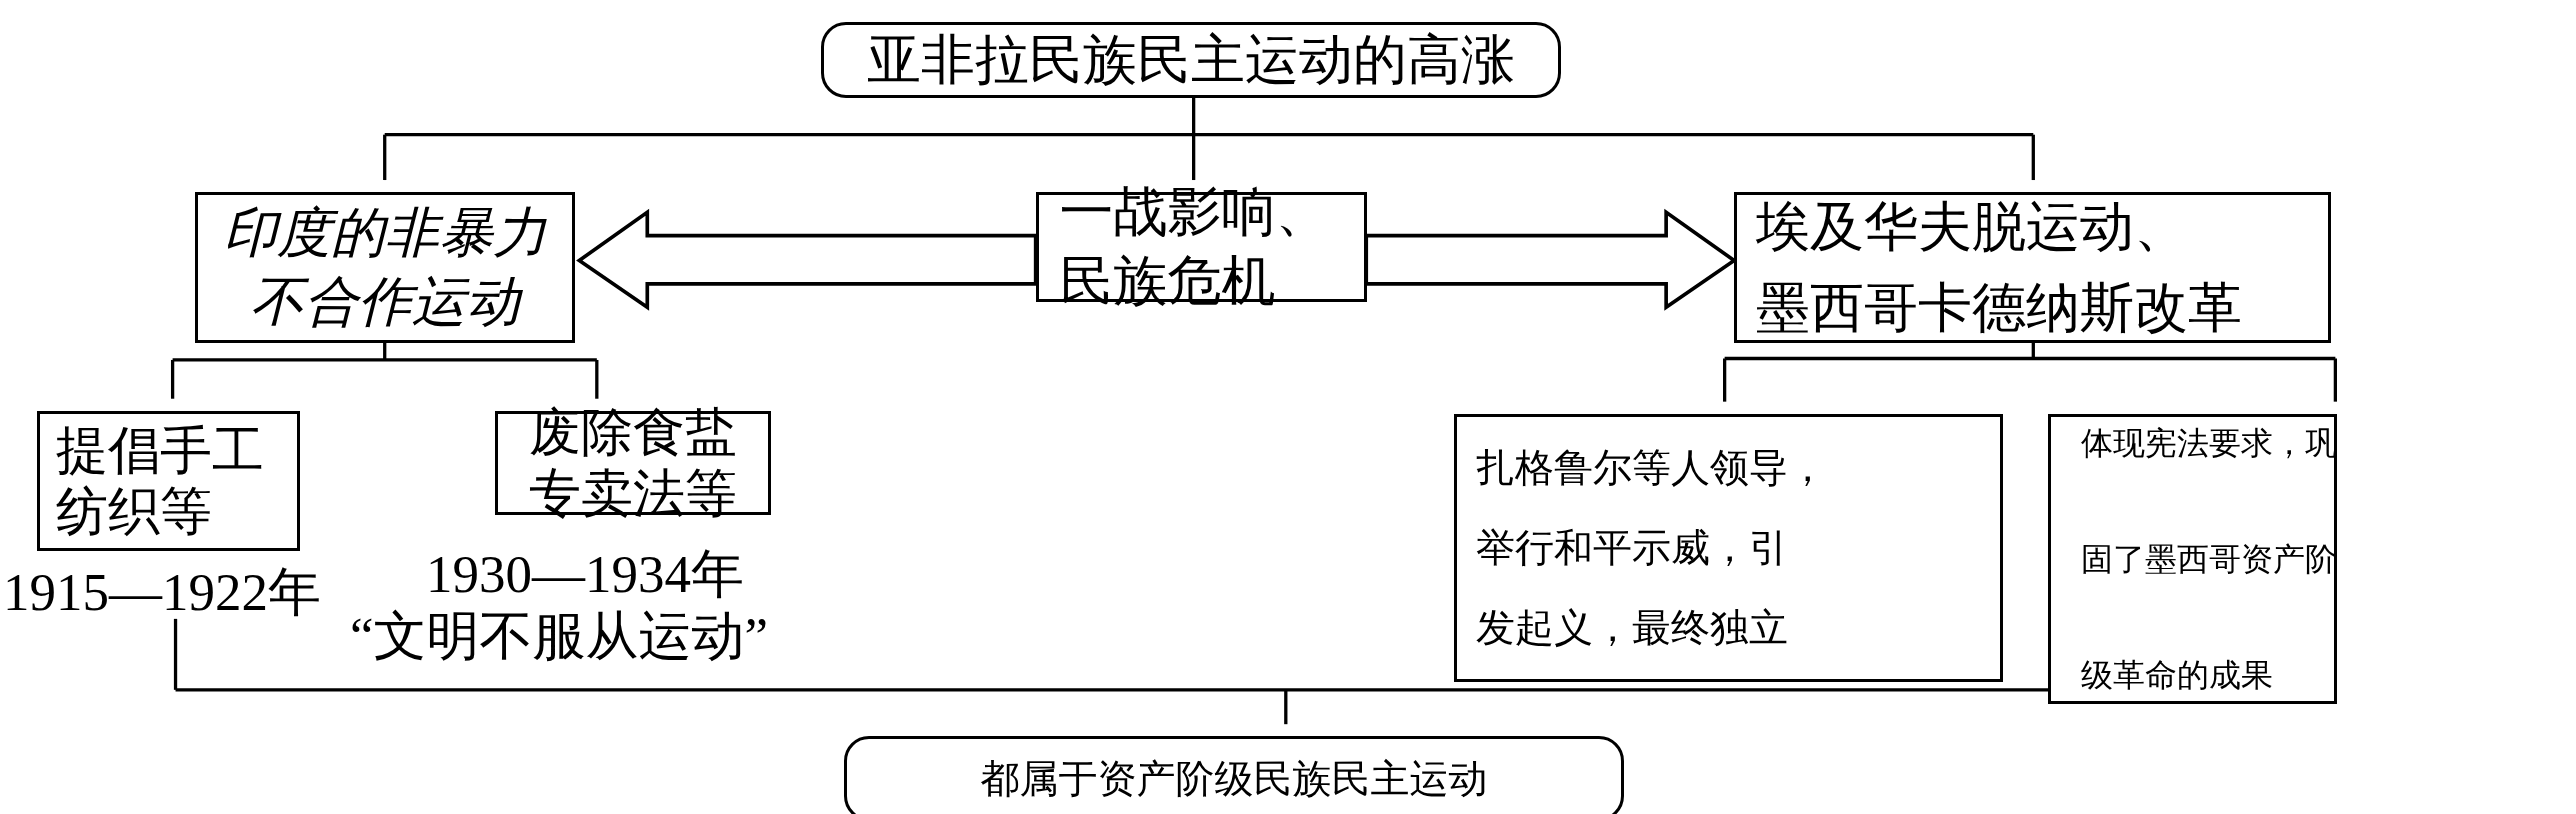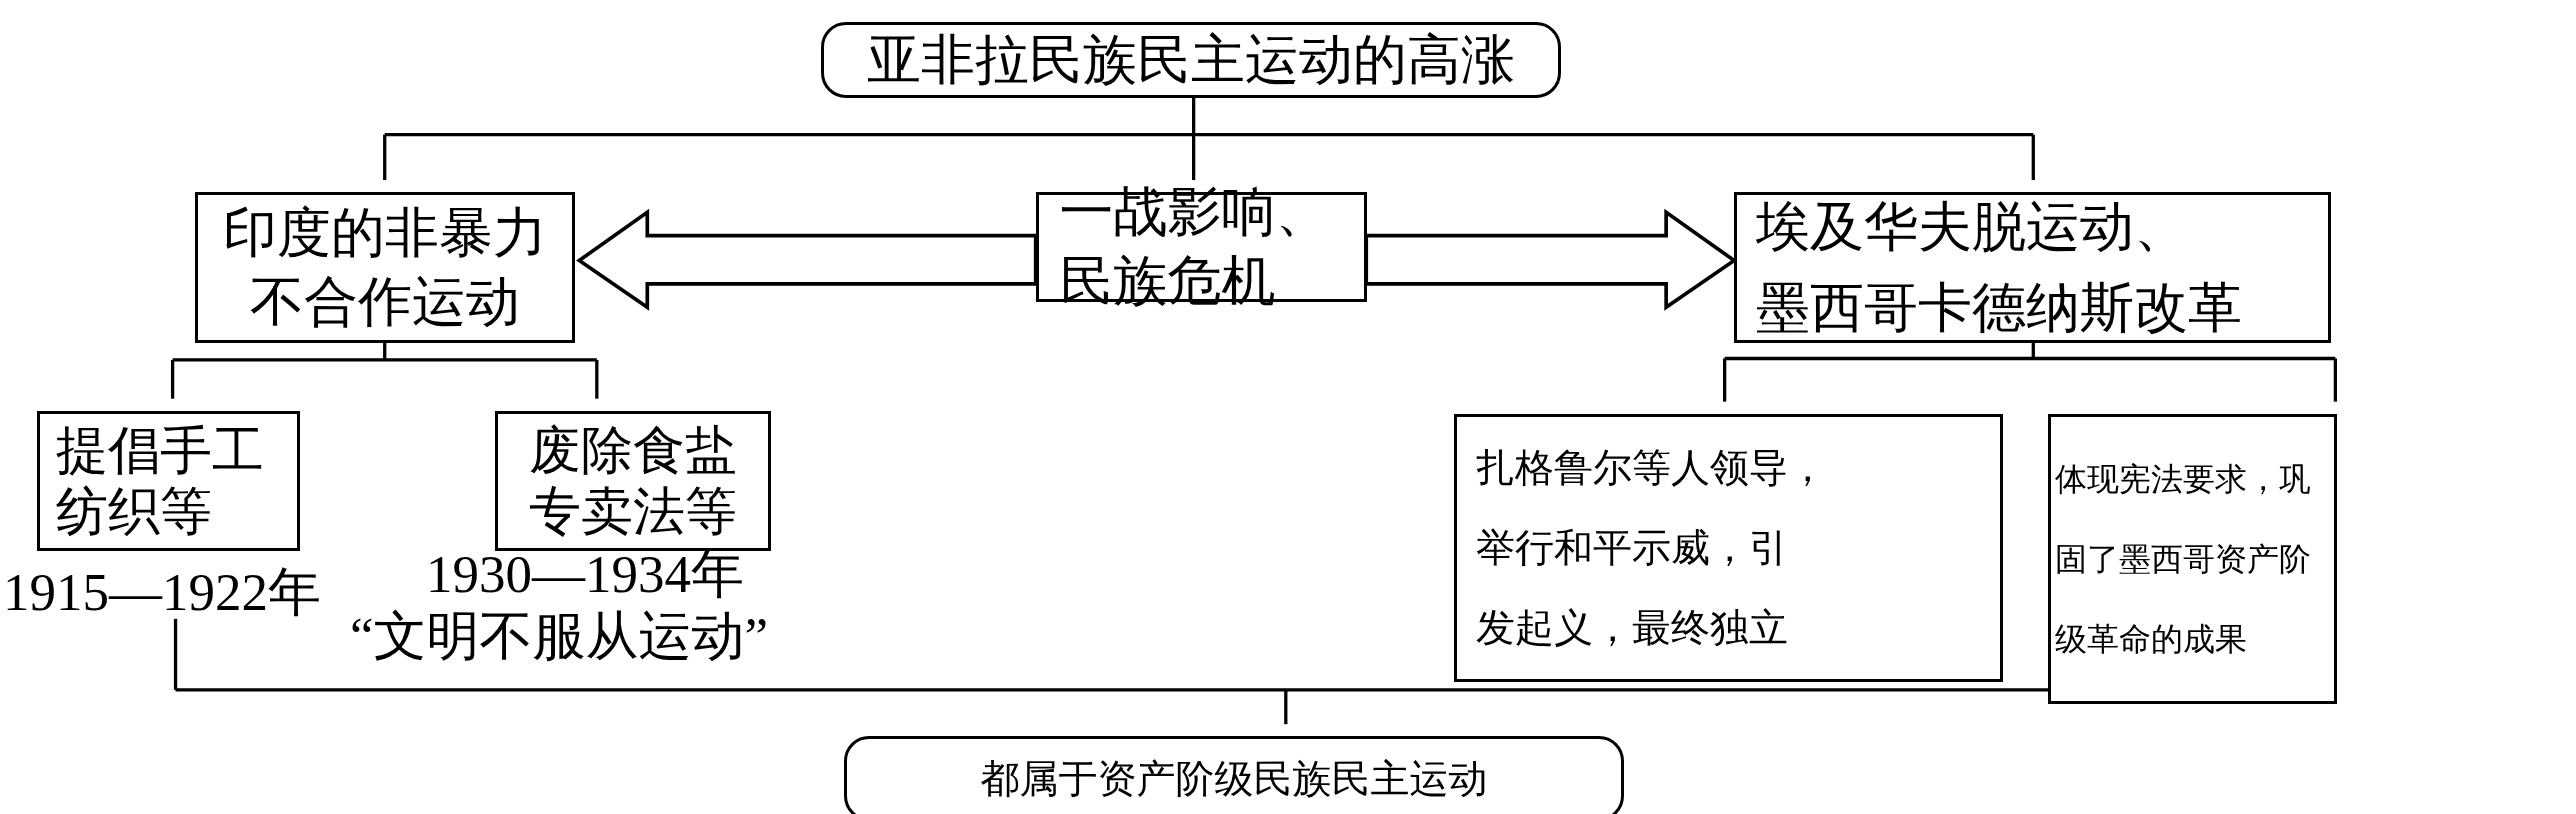--- a/index.html
+++ b/index.html
@@ -50,27 +50,27 @@
   .t-small3 { font-size: 32px; line-height: 80px; }
   .free-label {
     position: absolute;
     font-size: 53px;
     line-height: 59px;
     white-space: nowrap;
     background: transparent;
   }
   
   #top-box      { left: 821px; top: 10.2px;  width: 740px; height: 76px; font-size: 54px; }
-  #left-box     { left: 195px;  top: 180px; width: 380px;  height: 151px; }
+  #left-box     { left: 195px;  top: 180px; width: 380px;  height: 151px; font-style: italic; }
   #center-box   { left: 1036px; top: 180px; width: 331px;  height: 110px; padding-left: 20.5px; }
   #right-box    { left: 1734px; top: 180px; width: 597px;  height: 151px; padding-left: 19px; gap: 12px; }
   #sub-left-1   { left: 37px;   top: 399px; width: 263px;  height: 140px; padding-left: 16px; }
-  #sub-left-2   { left: 495px;  top: 399px; width: 276px;  height: 140px; }
+  #sub-left-2   { left: 495px;  top: 399px; width: 276px;  height: 104px; }
   #sub-right-1  { left: 1454px; top: 402px; width: 549px;  height: 268px; padding-left: 19px; }
-  #sub-right-2  { left: 2048px; top: 402px; width: 289px;  height: 290px; padding-left: 4px; }
+  #sub-right-2  { left: 2048px; top: 402px; width: 289px;  height: 290px; padding-left: 30px; gap: 36px; }
   #bottom-box   { left: 844px; top: 724px; width: 780px; height: 85px; font-size: 39px; }
   #date-1       { left: 2.9px;    top: 563px; }
   #date-2       { left: 426px;  top: 545px; }
   #quote-1      { left: 350px;  top: 607px; }
 </style>
 </head>
 <body>
 
 <div class="diagram">
 

